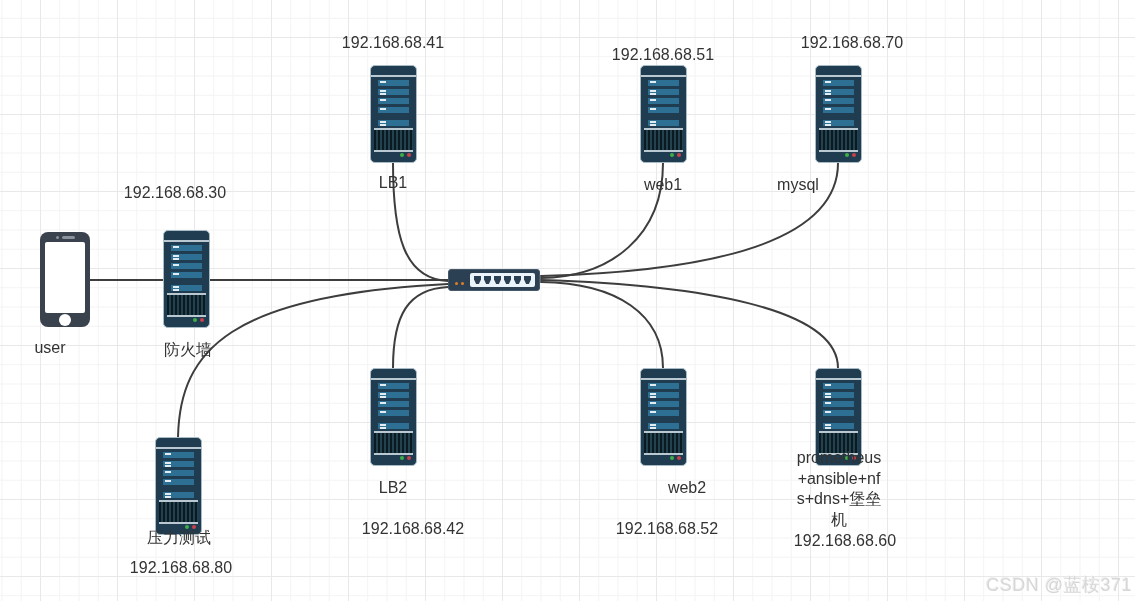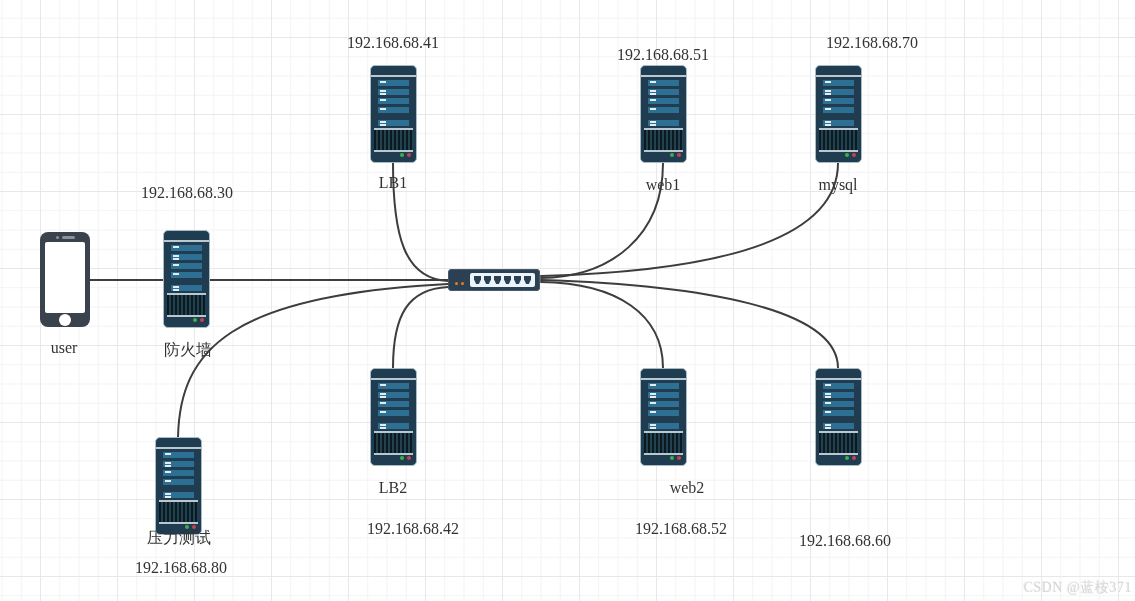--- a/index.html
+++ b/index.html
@@ -1,20 +1,20 @@
 <!DOCTYPE html>
 <html><head>
 <meta charset="utf-8">
 <style>
   html,body{margin:0;padding:0;}
   .canvas{
     position:relative;
     width:1135px;height:601px;
     overflow:hidden;
-    font-family:Liberation Serif, serif;
+    font-family:Liberation Sans, sans-serif;
     color:#333;
     background-color:#ffffff;
     background-image:
       linear-gradient(#e8e8eb 1px, transparent 1px),
       linear-gradient(90deg, #e8e8eb 1px, transparent 1px),
       linear-gradient(#f3f3f5 1px, transparent 1px),
       linear-gradient(90deg, #f3f3f5 1px, transparent 1px);
     background-size:77px 77px,77px 77px,19.25px 19.25px,19.25px 19.25px;
     background-position:40px 37px;
   }
@@ -58,21 +58,21 @@
   
   .switch{position:absolute;left:448px;top:269px;z-index:2;width:92px;height:22px;background:#2c4054;border-radius:3px;border:1px solid #45596b;box-sizing:border-box;}
   .sw-panel{position:absolute;left:21px;top:3px;width:65px;height:14px;background:#eaf4fa;border-radius:2px;display:flex;align-items:center;justify-content:center;gap:3px;}
   .sw-port{width:7px;height:8px;background:#2c4054;clip-path:polygon(0 0,100% 0,100% 45%,70% 100%,30% 100%,0 45%);}
   .sw-led{position:absolute;width:3px;height:3px;border-radius:50%;background:#e67e22;}
   .sw-led.l1{left:6px;top:12px;}
   .sw-led.l2{left:12px;top:12px;}
 
   .watermark{
     position:absolute;right:3px;bottom:4px;z-index:5;
-    font-size:14px;color:#d7d7d7;letter-spacing:.5px;
+    font-size:18px;color:#d7d7d7;letter-spacing:.5px;
     text-shadow:-1px -1px 0 #efefef;
   }
 </style>
 </head>
 <body>
 
 <div class="canvas">
 
   <svg class="edges" width="1135" height="601" viewBox="0 0 1135 601">
     <path d="M90,280 L163,280"></path>
@@ -81,21 +81,21 @@
     <path d="M663,163 C663,235 612,277 541,278"></path>
     <path d="M838,163 C838,248 690,272 541,276"></path>
     <path d="M178,437 C180,350 230,295 448,284"></path>
     <path d="M393,368 C393,315 408,289 448,287"></path>
     <path d="M663,368 C663,315 618,283 541,282"></path>
     <path d="M838,368 C838,308 700,285 541,280"></path>
   </svg>
 
   <div class="lbl" style="left:393px;top:33px">192.168.68.41</div>
   <div class="lbl" style="left:663px;top:45px">192.168.68.51</div>
-  <div class="lbl" style="left:872px;top:33px">192.168.68.70</div>
+  <div class="lbl" style="left:852px;top:33px">192.168.68.70</div>
 
   <div class="srv" style="left:370px;top:65px">
   <div class="srv-cap"></div>
   <div class="srv-bar b1"></div>
   <div class="srv-bar b2"></div>
   <div class="srv-bar b3"></div>
   <div class="srv-bar b4"></div>
   <div class="srv-bar b5"></div>
   <div class="srv-vent"></div>
   <i class="led led-g"></i>
@@ -119,43 +119,43 @@
   <div class="srv-bar b3"></div>
   <div class="srv-bar b4"></div>
   <div class="srv-bar b5"></div>
   <div class="srv-vent"></div>
   <i class="led led-g"></i>
   <i class="led led-r"></i>
 </div>
 
   <div class="lbl" style="left:393px;top:173px">LB1</div>
   <div class="lbl" style="left:663px;top:175px">web1</div>
-  <div class="lbl" style="left:838px;top:175px">mysql</div>
-
-  <div class="lbl" style="left:187px;top:183px">192.168.68.30</div>
+  <div class="lbl" style="left:798px;top:175px">mysql</div>
+
+  <div class="lbl" style="left:175px;top:183px">192.168.68.30</div>
 
   <div class="phone">
     <div class="phone-cam"></div>
     <div class="phone-speaker"></div>
     <div class="phone-screen"></div>
     <div class="phone-home"></div>
   </div>
   <div class="srv" style="left:163px;top:230px">
   <div class="srv-cap"></div>
   <div class="srv-bar b1"></div>
   <div class="srv-bar b2"></div>
   <div class="srv-bar b3"></div>
   <div class="srv-bar b4"></div>
   <div class="srv-bar b5"></div>
   <div class="srv-vent"></div>
   <i class="led led-g"></i>
   <i class="led led-r"></i>
 </div>
 
-  <div class="lbl" style="left:64px;top:338px">user</div>
+  <div class="lbl" style="left:50px;top:338px">user</div>
   <div class="lbl" style="left:188px;top:340px">防火墙</div>
 
   <div class="switch">
     <i class="sw-led l1"></i>
     <i class="sw-led l2"></i>
     <div class="sw-panel">
       <i class="sw-port"></i>
       <i class="sw-port"></i>
       <i class="sw-port"></i>
       <i class="sw-port"></i>
@@ -209,18 +209,22 @@
   <div class="srv-bar b5"></div>
   <div class="srv-vent"></div>
   <i class="led led-g"></i>
   <i class="led led-r"></i>
 </div>
 
   <div class="lbl" style="left:393px;top:478px">LB2</div>
   <div class="lbl" style="left:687px;top:478px">web2</div>
 
   <div class="lbl" style="left:413px;top:519px">192.168.68.42</div>
-  <div class="lbl" style="left:681px;top:519px">192.168.68.52</div>
-
+  <div class="lbl" style="left:667px;top:519px">192.168.68.52</div>
+
+  <div class="lbl" style="left:839px;top:448px">prometheus
++ansible+nf
+s+dns+堡垒
+机</div>
   <div class="lbl" style="left:845px;top:531px">192.168.68.60</div>
 
   <div class="watermark">CSDN @蓝桉371</div>
 </div>
 
 </body></html>

